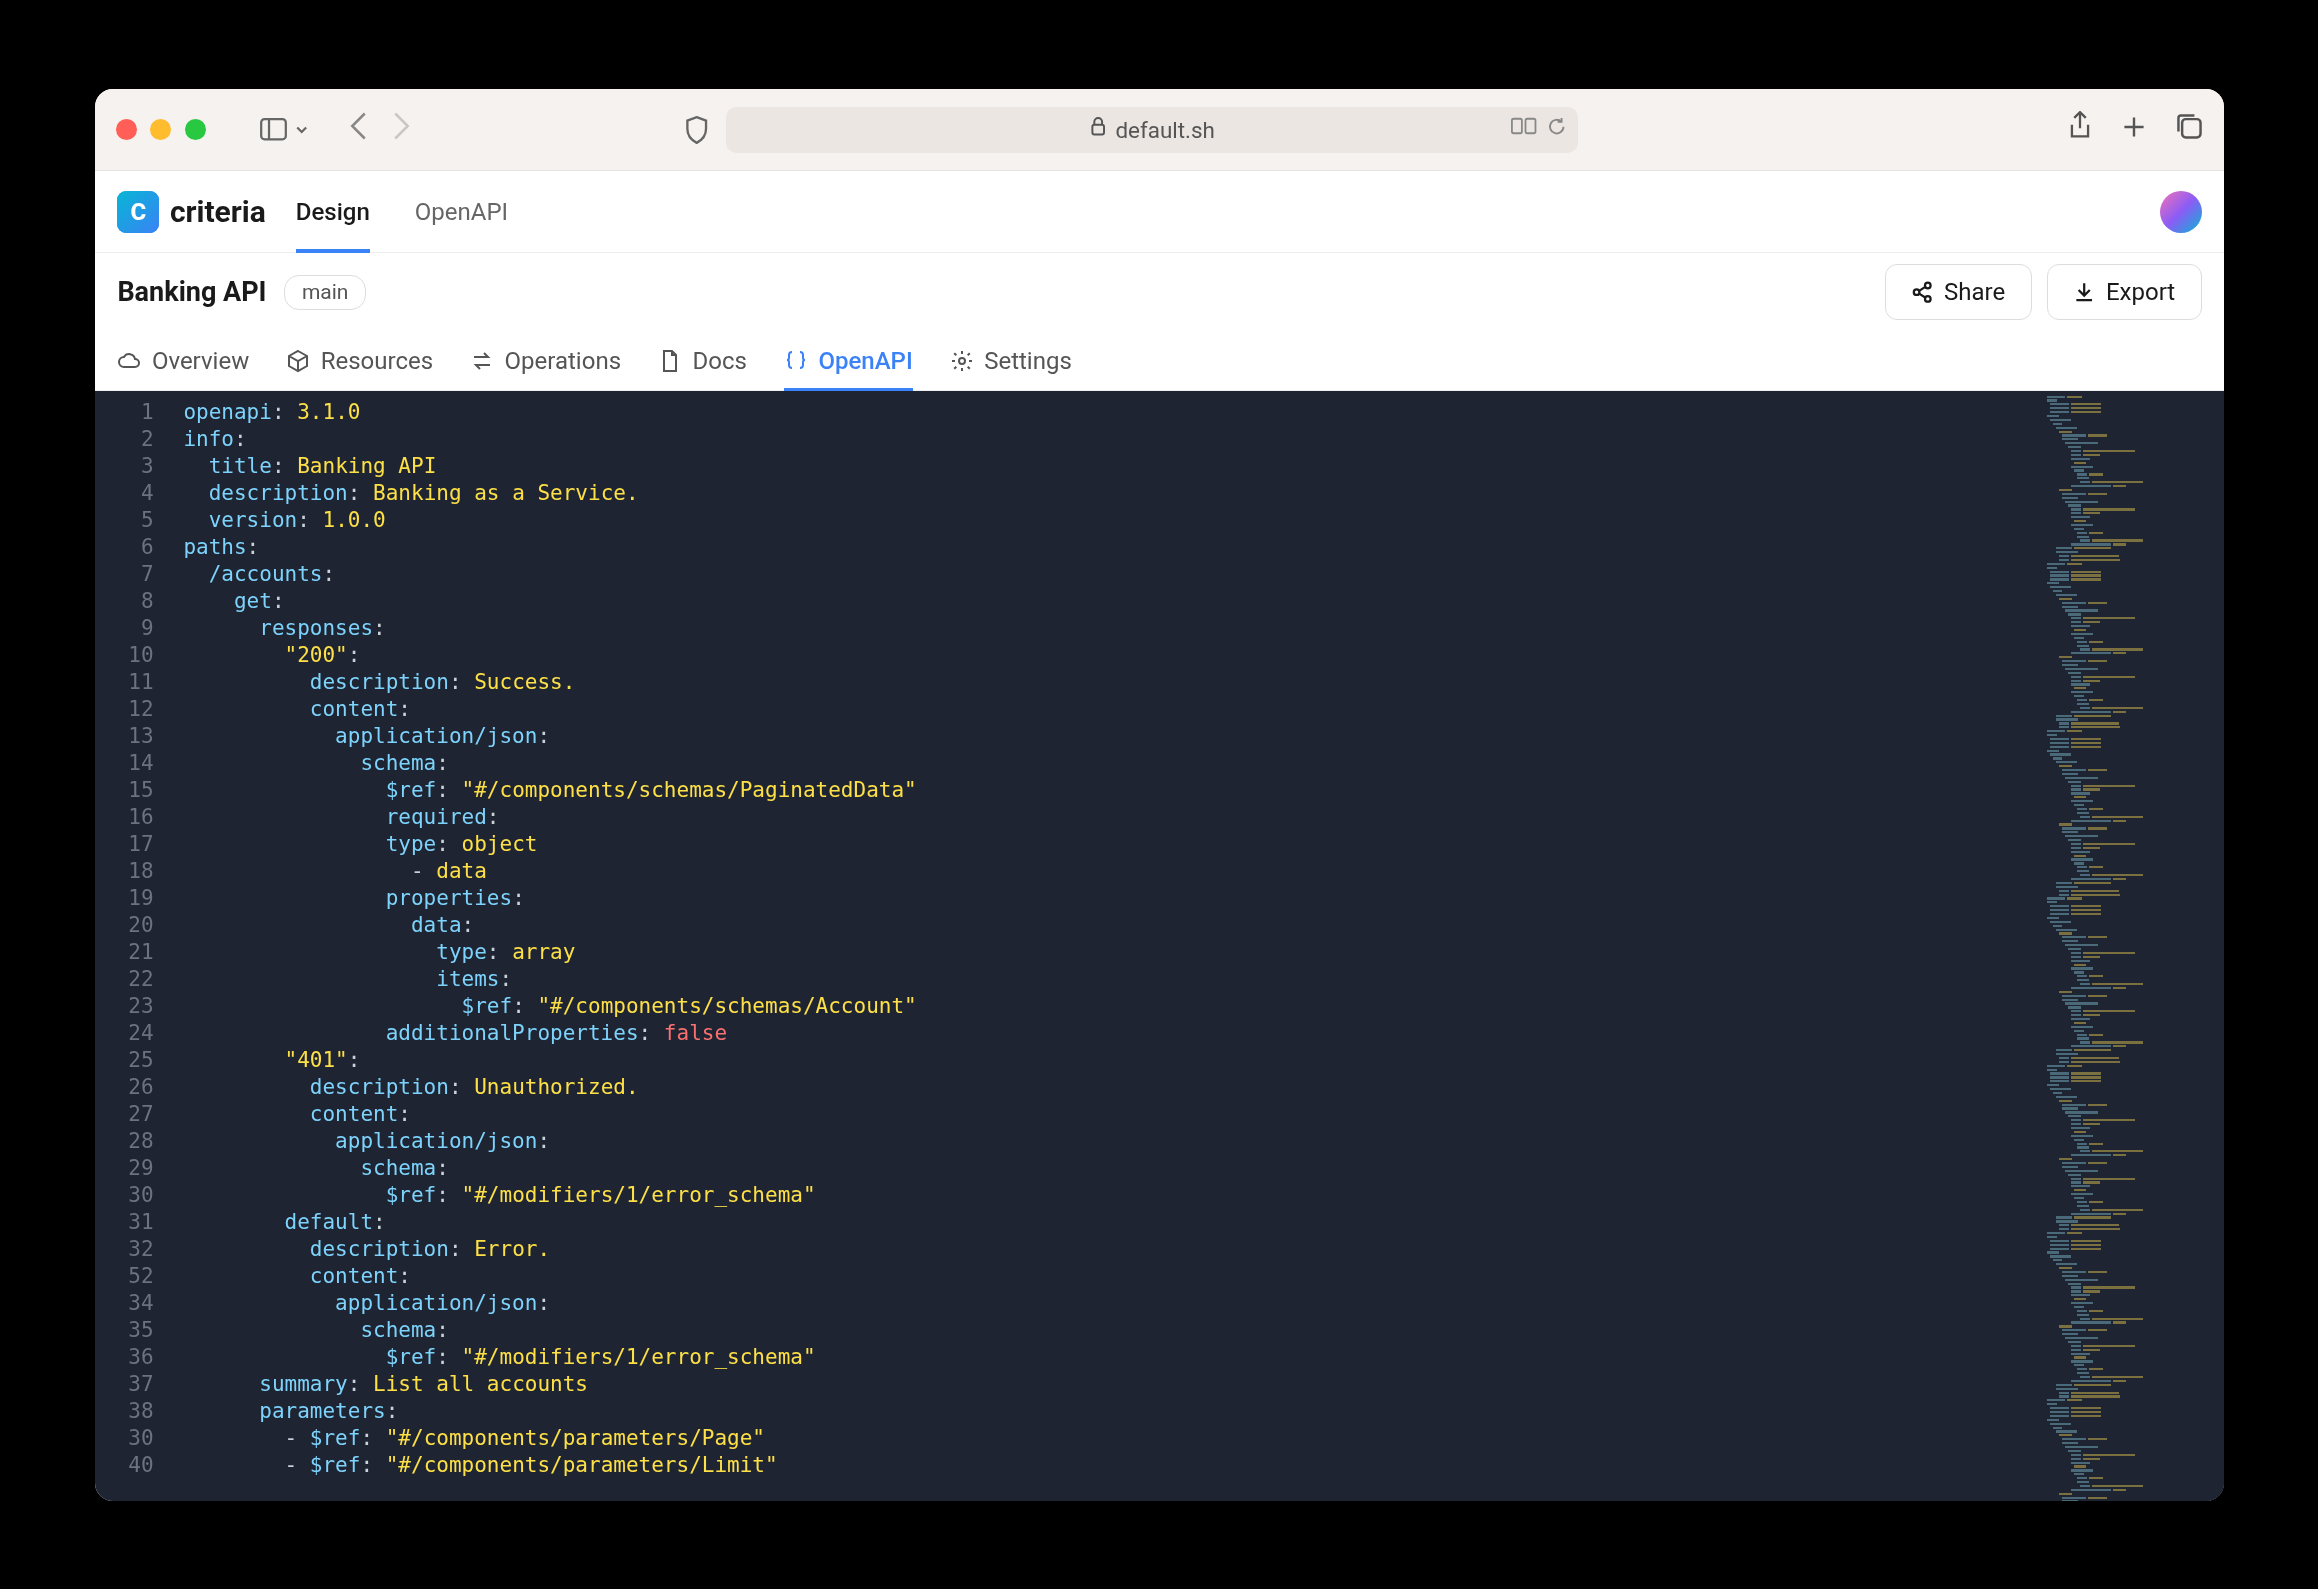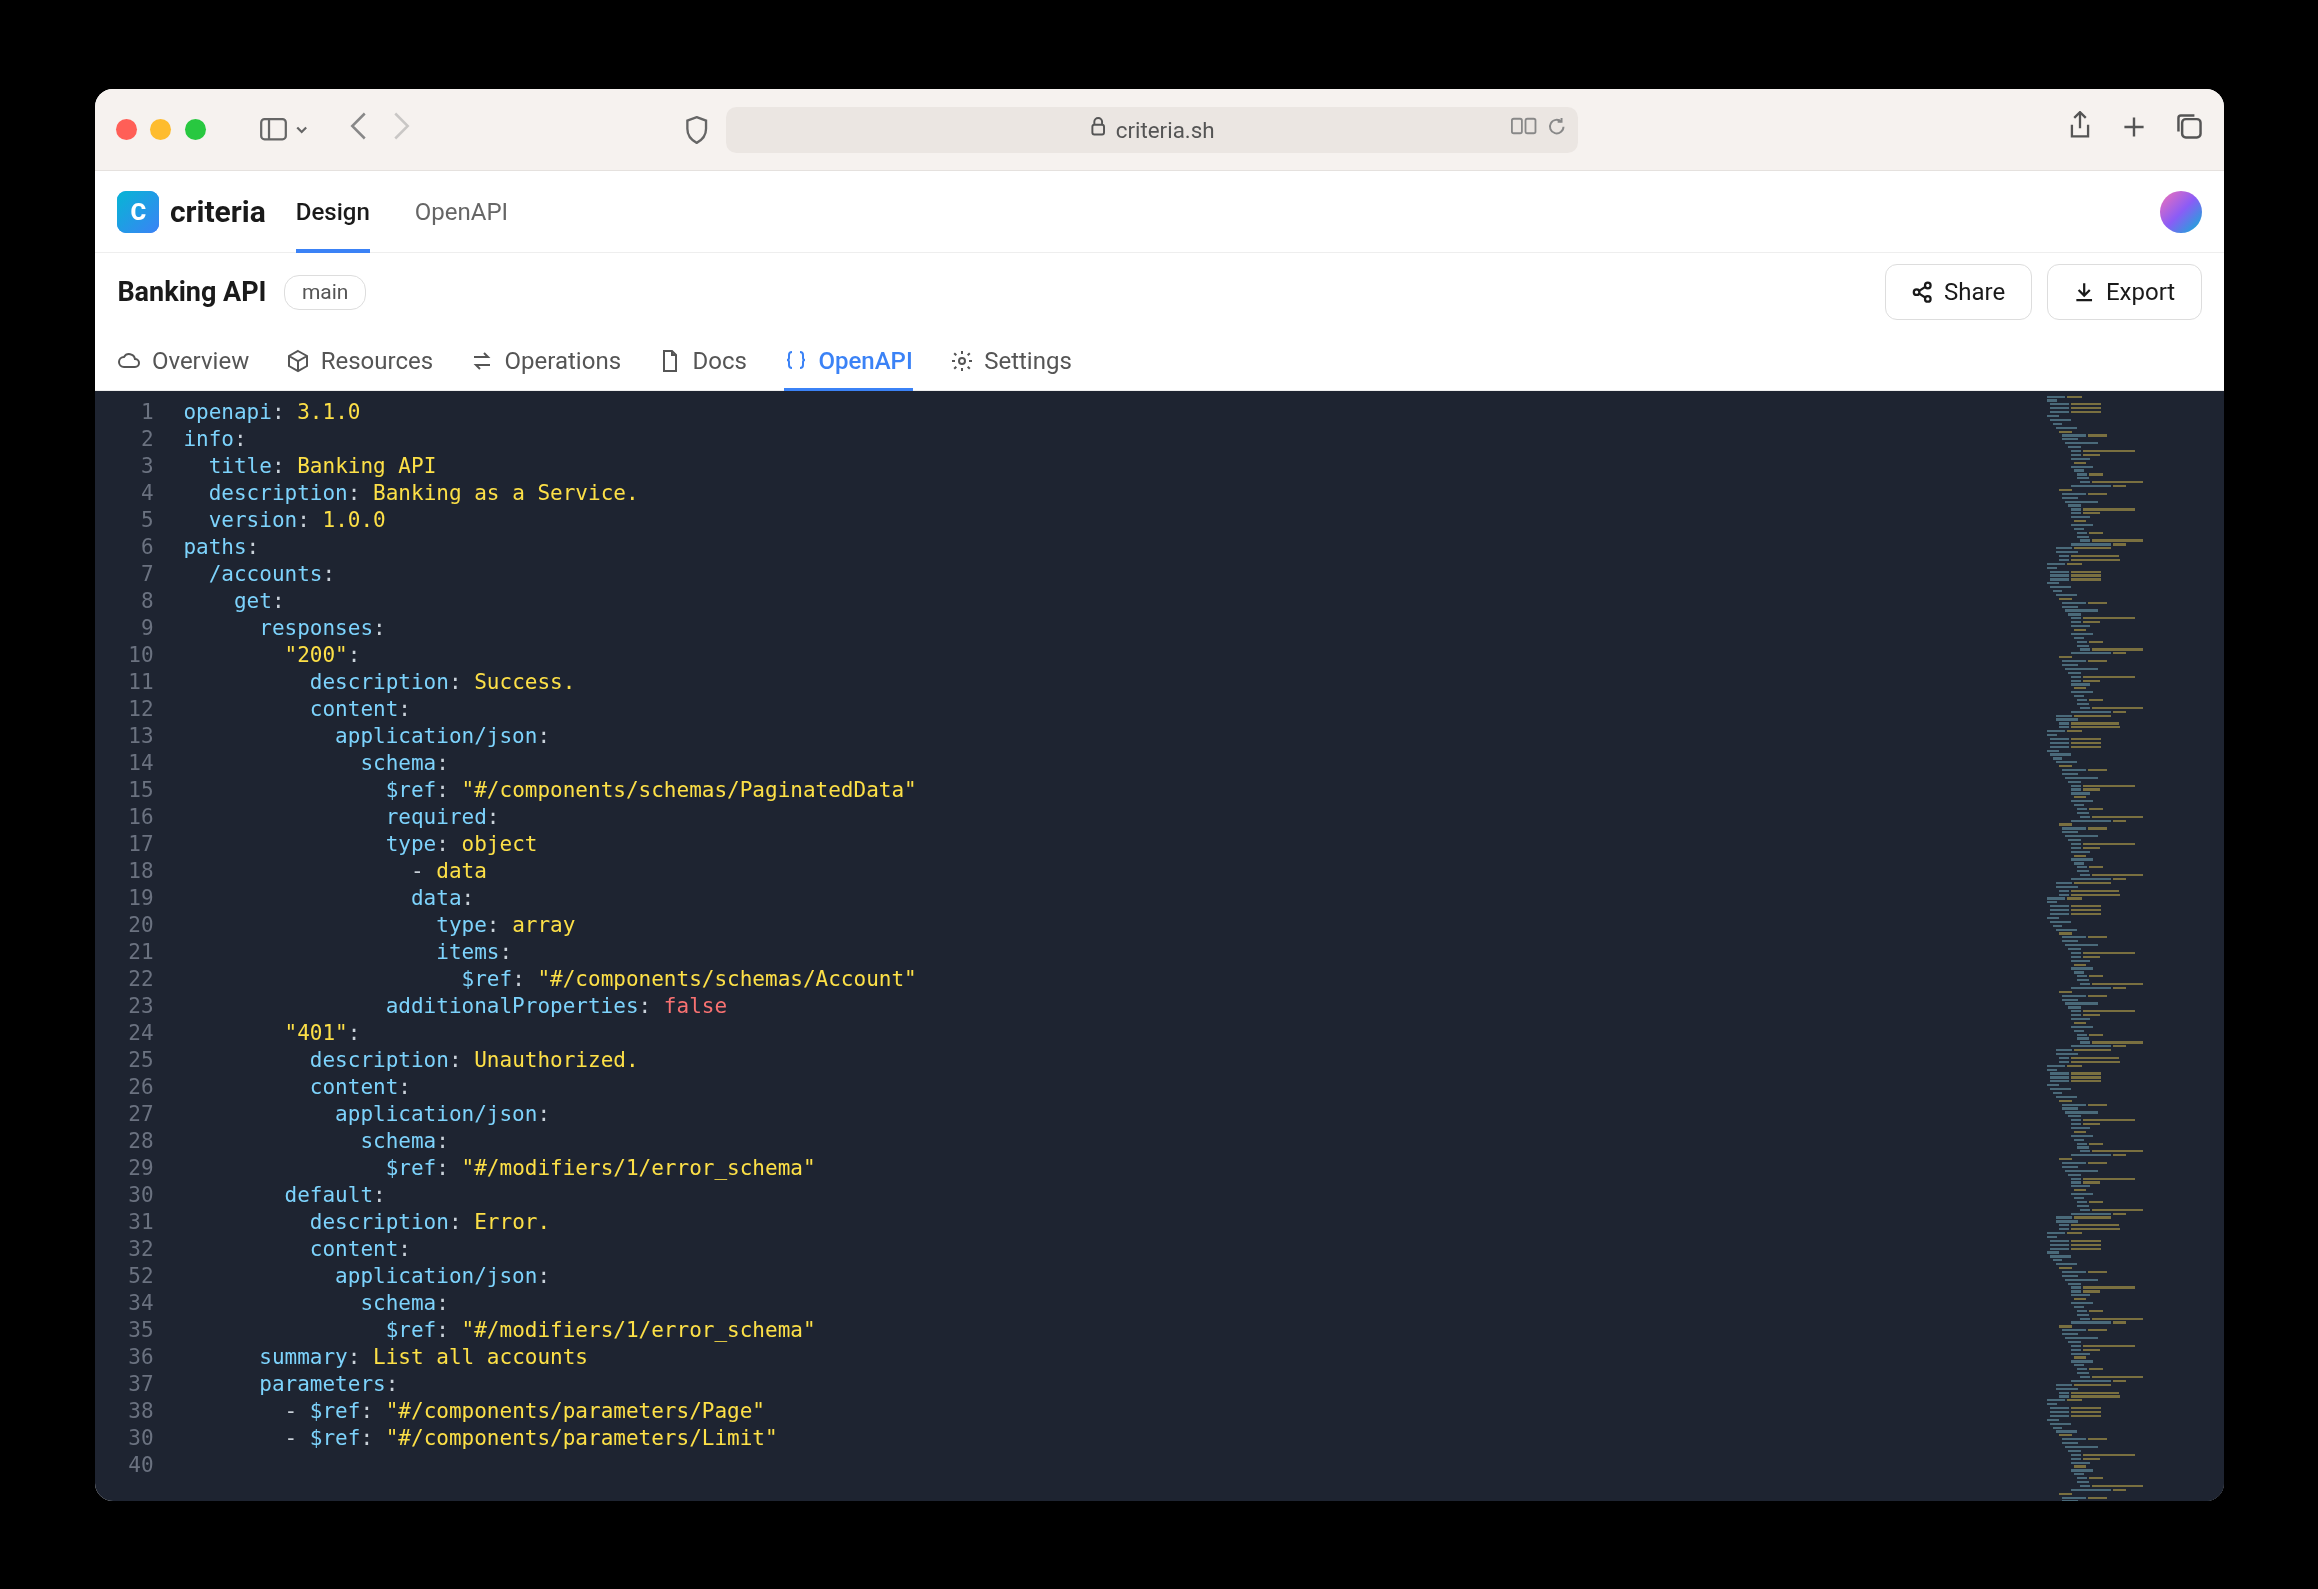--- a/index.html
+++ b/index.html
@@ -239,21 +239,21 @@
             <path d="M10 1 L18 4 V11 C18 17 14 21 10 23 C6 21 2 17 2 11 V4 Z"></path>
           </svg>
       </div>
       <div class="url-bar">
         <span class="lock">
           <svg width="16.4" height="19.4" viewBox="0 0 16 20">
               <rect x="2" y="8" width="12" height="10" rx="2"></rect>
               <path d="M4 8 V5 a4 4 0 0 1 8 0 V8"></path>
             </svg>
         </span>
-        <span>criteria.sh</span>
+        <span>default.sh</span>
         <div class="url-right-icons">
           <span>
             <svg width="25.4" height="18" viewBox="0 0 28 18">
                 <rect x="1" y="1" width="11" height="16" rx="2"></rect>
                 <rect x="16" y="1" width="11" height="16" rx="2"></rect>
               </svg>
           </span>
           <span>
             <svg width="19.4" height="19.4" viewBox="0 0 20 20">
                 <path d="M17 10 a7 7 0 1 1 -2 -5"></path>
@@ -415,20 +415,21 @@
           <div class="code-line"><span class="tok-punct">      </span><span class="tok-key">responses</span><span class="tok-punct">:</span></div>
           <div class="code-line"><span class="tok-punct">        </span><span class="tok-str">"200"</span><span class="tok-punct">:</span></div>
           <div class="code-line"><span class="tok-punct">          </span><span class="tok-key">description</span><span class="tok-punct">: </span><span class="tok-str">Success.</span></div>
           <div class="code-line"><span class="tok-punct">          </span><span class="tok-key">content</span><span class="tok-punct">:</span></div>
           <div class="code-line"><span class="tok-punct">            </span><span class="tok-key">application/json</span><span class="tok-punct">:</span></div>
           <div class="code-line"><span class="tok-punct">              </span><span class="tok-key">schema</span><span class="tok-punct">:</span></div>
           <div class="code-line"><span class="tok-punct">                </span><span class="tok-key">$ref</span><span class="tok-punct">: </span><span class="tok-str">"#/components/schemas/PaginatedData"</span></div>
           <div class="code-line"><span class="tok-punct">                </span><span class="tok-key">required</span><span class="tok-punct">:</span></div>
           <div class="code-line"><span class="tok-punct">                </span><span class="tok-key">type</span><span class="tok-punct">: </span><span class="tok-str">object</span></div>
           <div class="code-line"><span class="tok-punct">                  - </span><span class="tok-str">data</span></div>
+          <div class="code-line"><span class="tok-punct">                </span><span class="tok-key">properties</span><span class="tok-punct">:</span></div>
           <div class="code-line"><span class="tok-punct">                  </span><span class="tok-key">data</span><span class="tok-punct">:</span></div>
           <div class="code-line"><span class="tok-punct">                    </span><span class="tok-key">type</span><span class="tok-punct">: </span><span class="tok-str">array</span></div>
           <div class="code-line"><span class="tok-punct">                    </span><span class="tok-key">items</span><span class="tok-punct">:</span></div>
           <div class="code-line"><span class="tok-punct">                      </span><span class="tok-key">$ref</span><span class="tok-punct">: </span><span class="tok-str">"#/components/schemas/Account"</span></div>
           <div class="code-line"><span class="tok-punct">                </span><span class="tok-key">additionalProperties</span><span class="tok-punct">: </span><span class="tok-bool">false</span></div>
           <div class="code-line"><span class="tok-punct">        </span><span class="tok-str">"401"</span><span class="tok-punct">:</span></div>
           <div class="code-line"><span class="tok-punct">          </span><span class="tok-key">description</span><span class="tok-punct">: </span><span class="tok-str">Unauthorized.</span></div>
           <div class="code-line"><span class="tok-punct">          </span><span class="tok-key">content</span><span class="tok-punct">:</span></div>
           <div class="code-line"><span class="tok-punct">            </span><span class="tok-key">application/json</span><span class="tok-punct">:</span></div>
           <div class="code-line"><span class="tok-punct">              </span><span class="tok-key">schema</span><span class="tok-punct">:</span></div>

